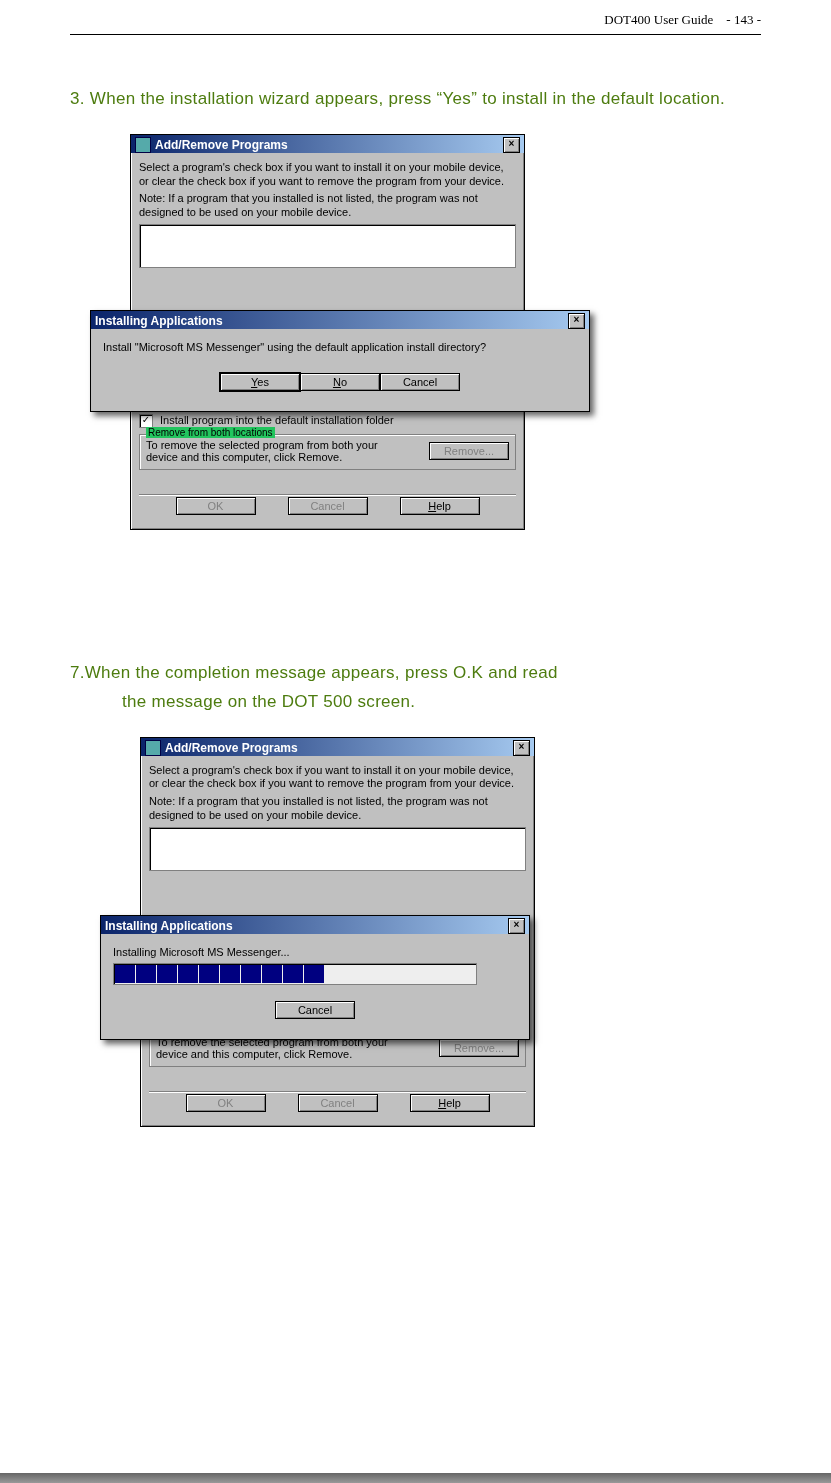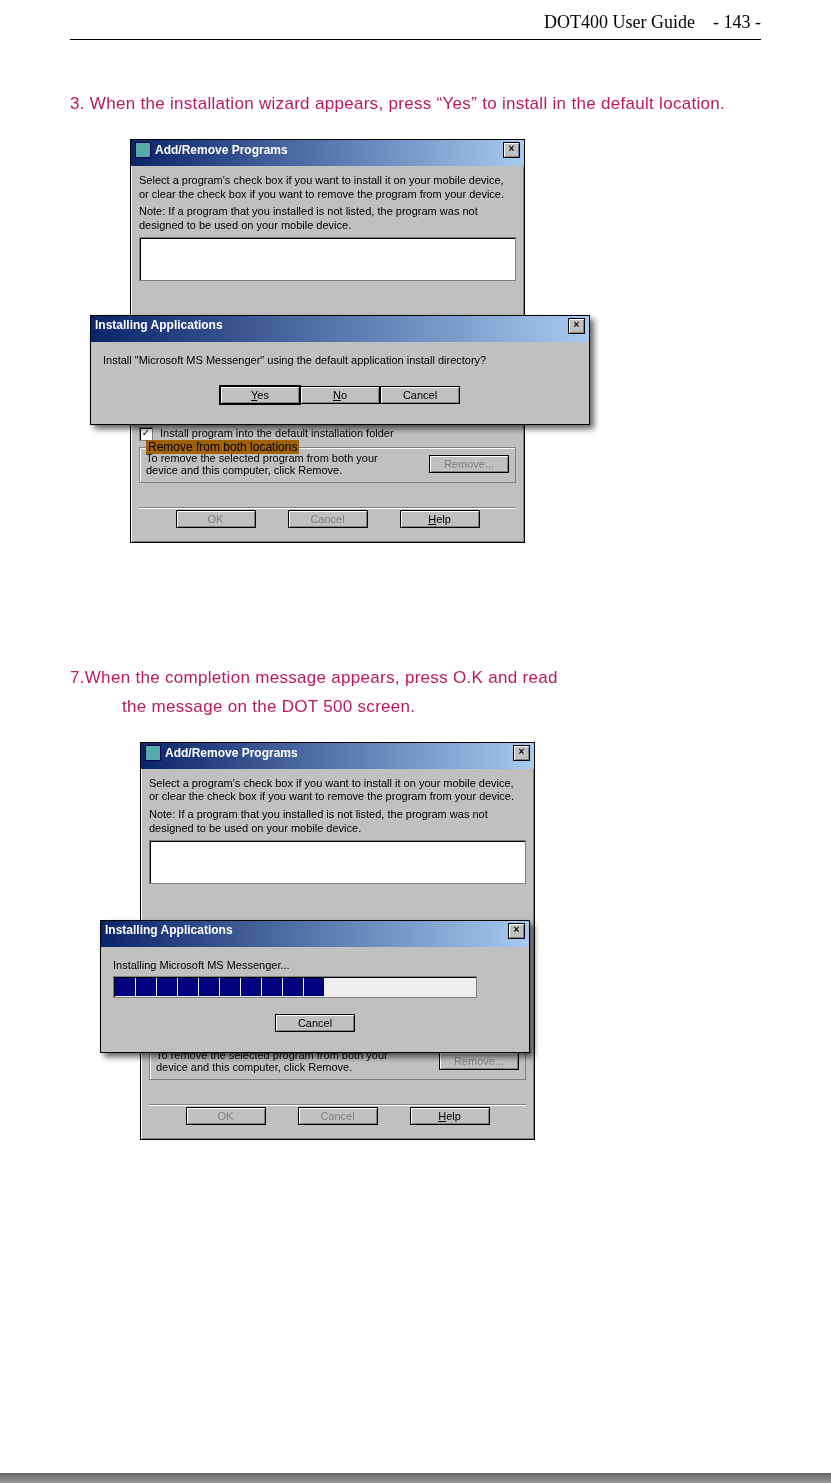--- a/index.html
+++ b/index.html
@@ -12,31 +12,31 @@
   .page {
     width: 831px;
     min-height: 1483px;
     position: relative;
     box-sizing: border-box;
     padding: 10px 70px 30px 70px;
   }
   .header {
     text-align: right;
     font-family: "Times New Roman", serif;
-    font-size: 18px;
+    font-size: 13px;
     padding: 2px 0 6px 0;
     border-bottom: 1px solid #000;
     margin-bottom: 50px;
   }
   .body-text {
     font-family: Arial, sans-serif;
     font-size: 17px;
     letter-spacing: 0.3px;
     line-height: 1.7;
-    color: #be185d;
+    color: #4d7c0f;
   }
   .step3 {
     text-align: justify;
   }
   .step4 {
     margin-top: 50px;
     padding-left: 18px;
     text-indent: -18px;
     text-align: justify;
   }
@@ -56,25 +56,25 @@
     position: relative;
     background: #c0c0c0;
     border: 1px solid #000;
     box-shadow: inset 1px 1px 0 #fff, inset -1px -1px 0 #808080;
     box-sizing: border-box;
     width: 395px;
   }
   .titlebar {
     background: linear-gradient(90deg,#0a246a,#a6caf0);
     color: #fff;
-    padding: 2px 4px 8px 4px;
+    padding: 2px 4px 0 4px;
     font-weight: bold;
     font-size: 12px;
     display: flex;
-    align-items: flex-start;
+    align-items: center;
     justify-content: space-between;
   }
   .titlebar .t-left { display:flex; align-items:center; gap:4px;}
   .t-icon {
     width: 14px; height:14px; background:#5aa; border:1px solid #004; display:inline-block;
   }
   .closebtn {
     width: 15px; height:14px; background:#c0c0c0;
     border:1px solid #000;
     box-shadow: inset 1px 1px 0 #fff, inset -1px -1px 0 #808080;
@@ -104,22 +104,22 @@
     margin-right:4px; vertical-align:middle;
   }
   .groupbox {
     border:1px solid #808080;
     box-shadow: inset 1px 1px 0 #fff;
     padding: 4px 6px 6px 6px;
     margin-top:6px;
     position:relative;
   }
   .groupbox .g-title {
-    position:absolute; top:-8px; left:6px; background:#a16207;
-    font-size:12px; padding:0 2px;
+    position:absolute; top:-8px; left:6px; background:#22c55e;
+    font-size:10px; padding:0 2px;
   }
   .row2 { display:flex; align-items:center; justify-content:space-between;gap:8px;}
   .btn {
     display:inline-block;
     min-width:62px;
     padding: 2px 8px;
     font-size:11px;
     background:#c0c0c0;
     border:1px solid #000;
     box-shadow: inset 1px 1px 0 #fff, inset -1px -1px 0 #808080;

